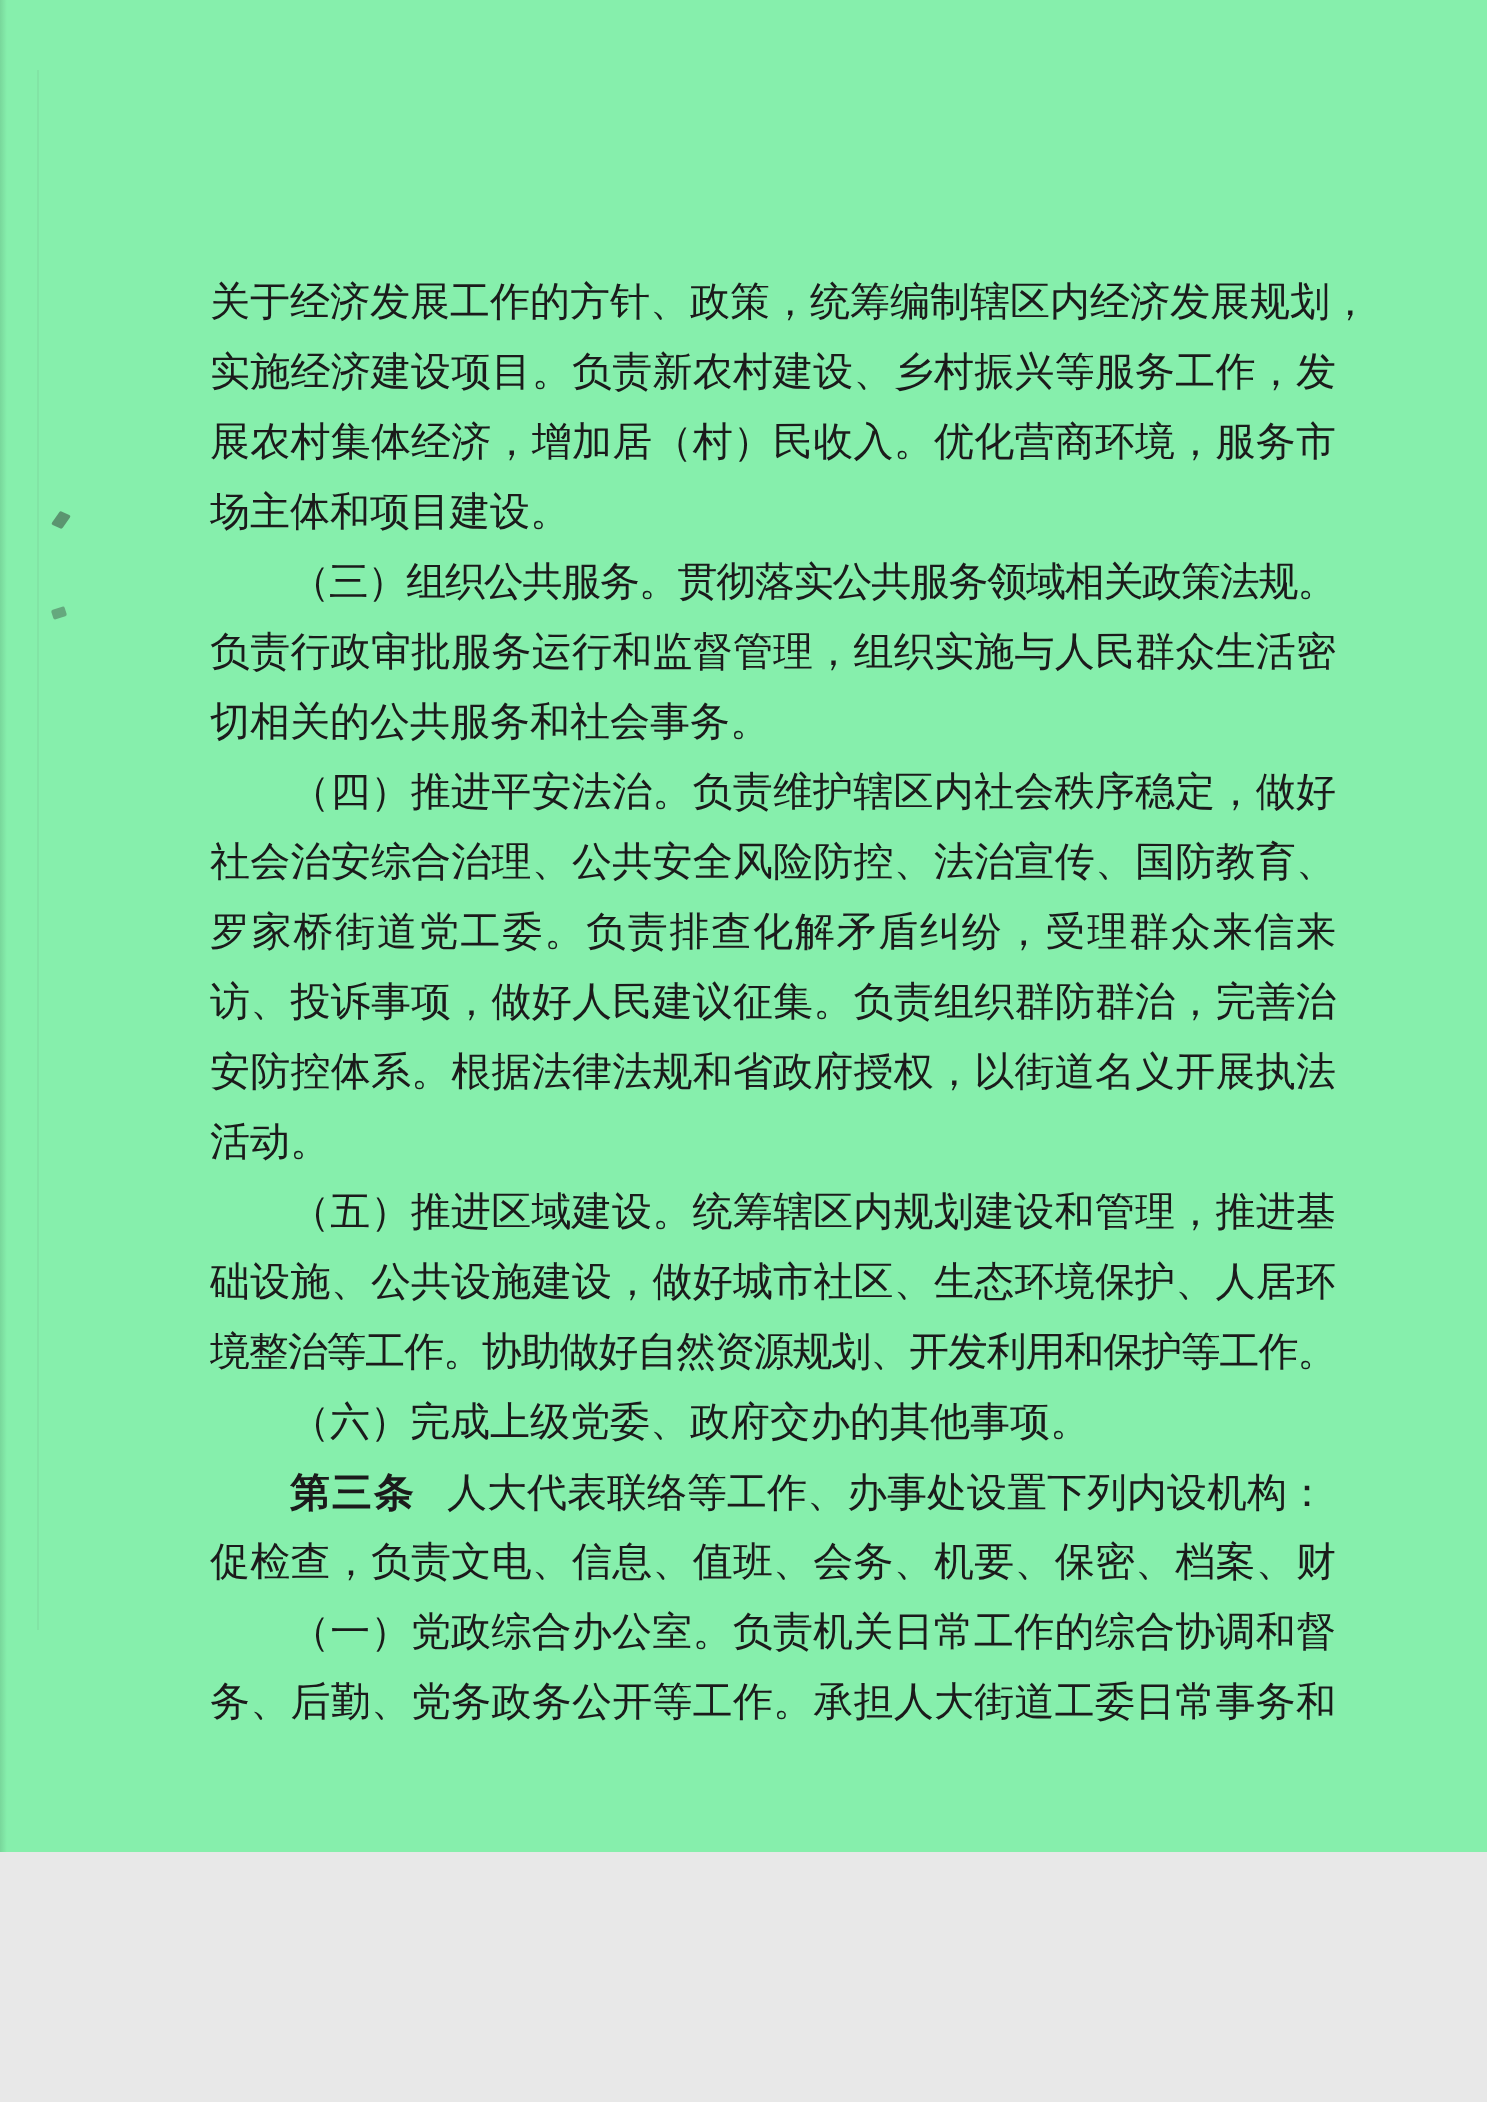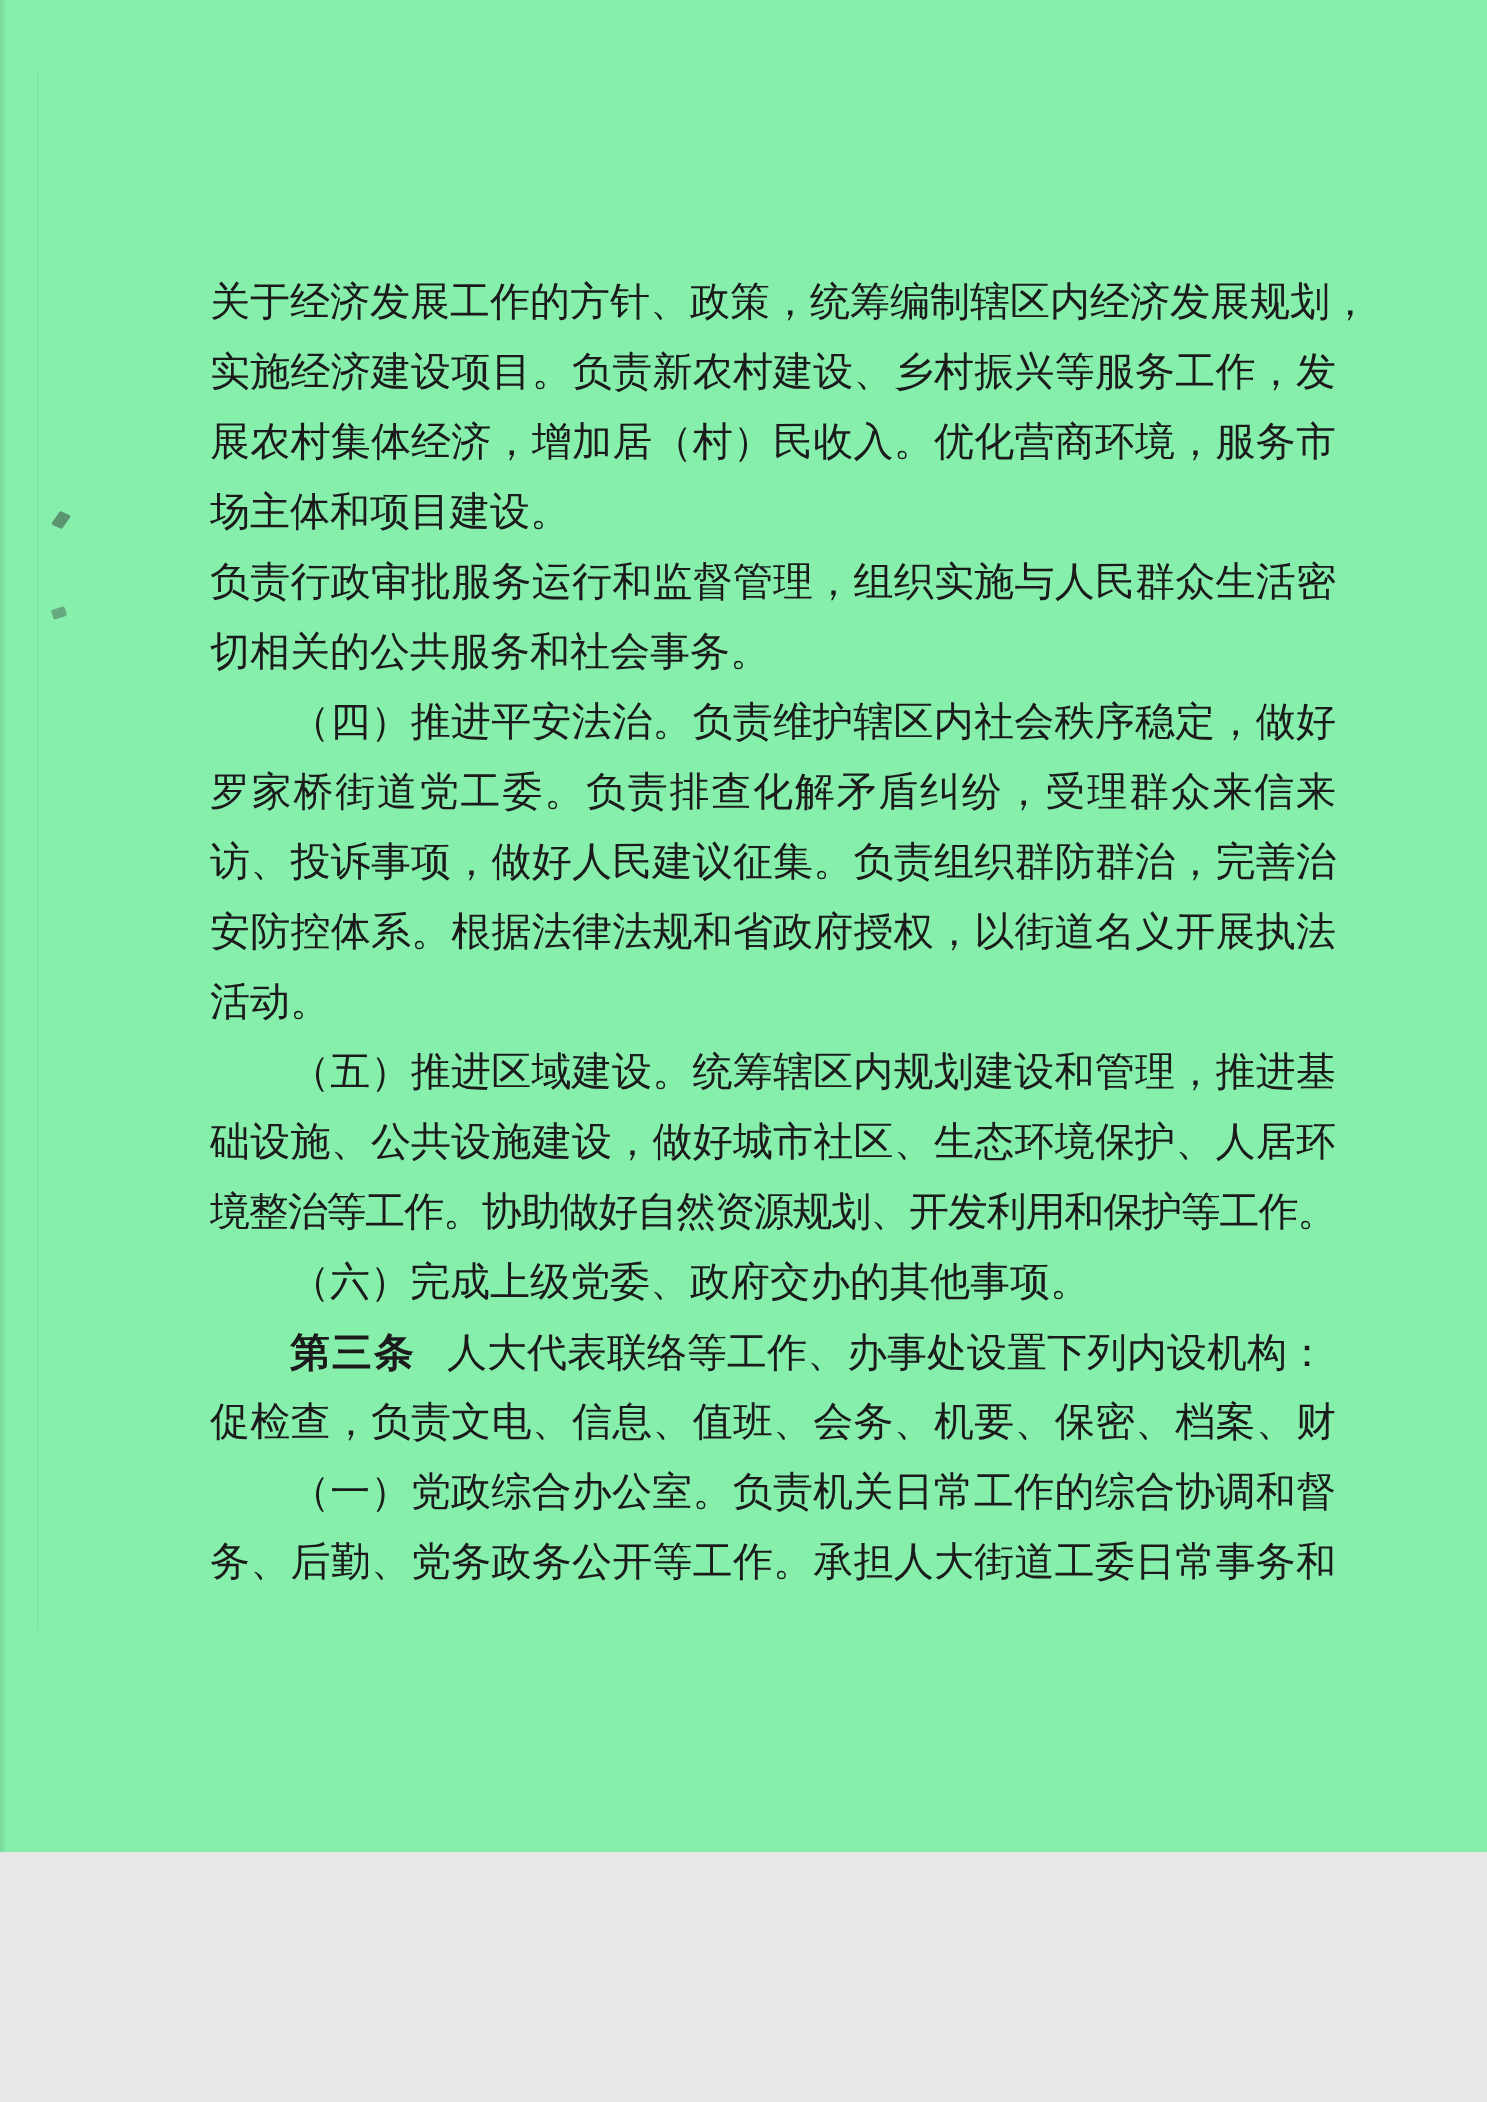--- a/index.html
+++ b/index.html
@@ -92,23 +92,25 @@
   <div class="scan-edge"></div>
   <div class="fold-line"></div>
   <div class="smudge-1"></div>
   <div class="smudge-2"></div>
 
   <div class="textblock">
     <div class="line">关于经济发展工作的方针、政策，统筹编制辖区内经济发展规划，</div>
     <div class="line">实施经济建设项目。负责新农村建设、乡村振兴等服务工作，发</div>
     <div class="line">展农村集体经济，增加居（村）民收入。优化营商环境，服务市</div>
     <div class="line short">场主体和项目建设。</div>
+    <div class="line indent tight">（三）组织公共服务。贯彻落实公共服务领域相关政策法规。</div>
     <div class="line">负责行政审批服务运行和监督管理，组织实施与人民群众生活密</div>
     <div class="line short">切相关的公共服务和社会事务。</div>
     <div class="line indent">（四）推进平安法治。负责维护辖区内社会秩序稳定，做好</div>
+    <div class="line">社会治安综合治理、公共安全风险防控、法治宣传、国防教育、</div>
     <div class="line">罗家桥街道党工委。负责排查化解矛盾纠纷，受理群众来信来</div>
     <div class="line">访、投诉事项，做好人民建议征集。负责组织群防群治，完善治</div>
     <div class="line">安防控体系。根据法律法规和省政府授权，以街道名义开展执法</div>
     <div class="line short">活动。</div>
     <div class="line indent">（五）推进区域建设。统筹辖区内规划建设和管理，推进基</div>
     <div class="line">础设施、公共设施建设，做好城市社区、生态环境保护、人居环</div>
     <div class="line tight">境整治等工作。协助做好自然资源规划、开发利用和保护等工作。</div>
     <div class="line indent short">（六）完成上级党委、政府交办的其他事项。</div>
 
     <div class="line indent short">

